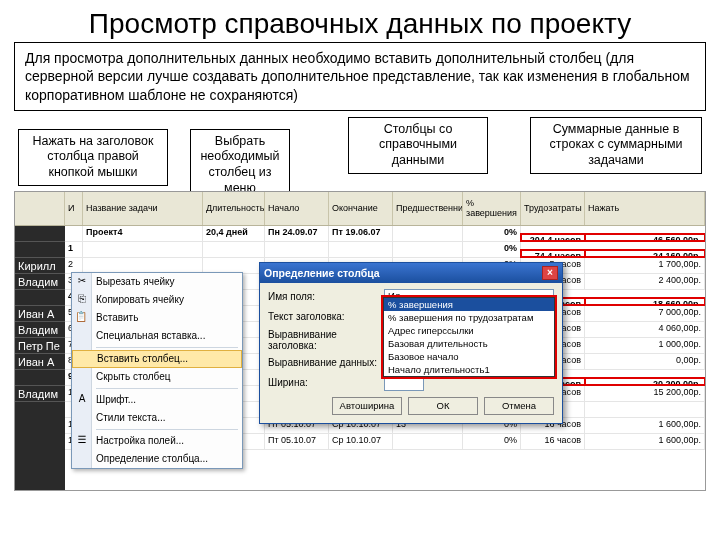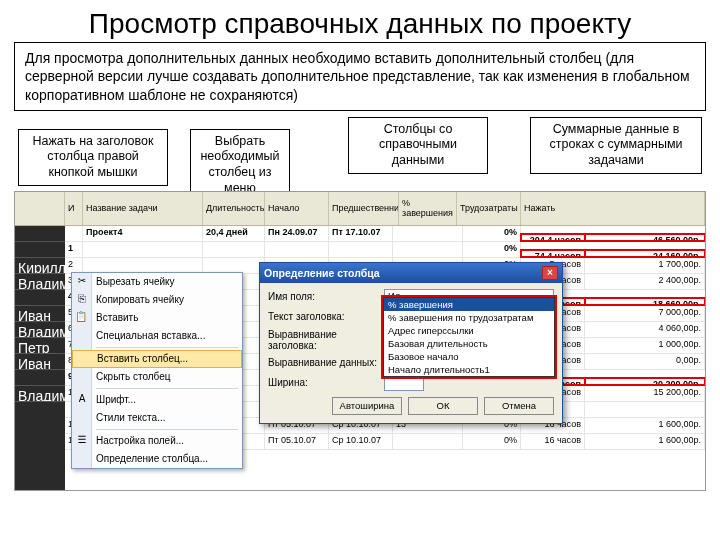--- a/index.html
+++ b/index.html
@@ -8,21 +8,21 @@
   .info-box { margin: 2px 14px 6px; border: 1.5px solid #000; padding: 6px 10px; font-size: 14px; line-height: 1.3; background: #fff; }
   .callouts { position: relative; height: 74px; }
   .callout { position: absolute; border: 1.5px solid #000; background: #fff; padding: 4px 8px; font-size: 12.5px; text-align: center; line-height: 1.25; }
   .callout.c1 { left: 18px; top: 12px; width: 150px; }
   .callout.c2 { left: 190px; top: 12px; width: 100px; }
   .callout.c3 { left: 348px; top: 0; width: 140px; }
   .callout.c4 { left: 530px; top: 0; width: 172px; }
   .app-area { position: relative; margin: 0 14px; border: 1px solid #999; background: #efeee0; height: 300px; overflow: hidden; }
   .col-headers { display: flex; height: 34px; background: #e9e7d6; border-bottom: 1px solid #b8b49a; font-size: 9px; }
   .ch { border-right: 1px solid #c8c4aa; padding: 2px 3px; display: flex; align-items: center; overflow: hidden; }
-  .left-pane { position: absolute; left: 0; top: 34px; width: 50px; bottom: 0; background: #2a2a2a; color: #fff; font-size: 14px; }
+  .left-pane { position: absolute; left: 0; top: 34px; width: 50px; bottom: 0; background: #2a2a2a; color: #fff; font-size: 11px; }
   .left-pane .lrow { height: 16px; border-bottom: 1px solid #555; padding: 2px 3px; overflow: hidden; }
   .grid { position: absolute; left: 50px; right: 0; top: 34px; bottom: 0; background: #fff; font-size: 9px; }
   .row { display: flex; height: 16px; border-bottom: 1px solid #e5e5e5; }
   .cell { border-right: 1px solid #e5e5e5; padding: 1px 3px; overflow: hidden; white-space: nowrap; }
   .bold { font-weight: bold; }
   .redbox { outline: 2px solid #e00000; outline-offset: -1px; margin-top: 8px; }
   .ctx-menu { position: absolute; left: 56px; top: 80px; width: 172px; background: #fdfdfd; border: 1px solid #7a98b8; box-shadow: 2px 2px 4px rgba(0,0,0,0.3); font-size: 10px; }
   .ctx-menu .mrow { display: flex; align-items: center; height: 18px; padding-left: 24px; position: relative; }
   .ctx-menu .mrow.hl { background: #ffe9a8; border: 1px solid #e0b040; }
   .ctx-menu .icon-strip { position: absolute; left: 0; top: 0; bottom: 0; width: 20px; background: #e9eef6; border-right: 1px solid #cdd6e0; }
@@ -54,20 +54,21 @@
   <div class="callout c3">Столбцы со справочными данными</div>
 </div>
 
 <div class="app-area">
   <div class="col-headers">
     <div class="ch" style="width:50px"></div>
     <div class="ch" style="width:18px">И</div>
     <div class="ch" style="width:120px">Название задачи</div>
     <div class="ch" style="width:62px">Длительность</div>
     <div class="ch" style="width:64px">Начало</div>
+    <div class="ch" style="width:64px">Окончание</div>
     <div class="ch" style="width:70px">Предшественники</div>
     <div class="ch" style="width:58px">% завершения</div>
     <div class="ch" style="width:64px">Трудозатраты</div>
     <div class="ch" style="flex:1">Нажать</div>
   </div>
 
   <div class="left-pane">
     <div class="lrow"></div>
     <div class="lrow"></div>
     <div class="lrow">Кирилл</div>
@@ -80,21 +81,21 @@
     <div class="lrow"></div>
     <div class="lrow">Владим</div>
   </div>
 
   <div class="grid" id="grid">
       <div class="row bold">
         <div class="cell" style="width: 18px;"></div>
         <div class="cell" style="width: 120px;">Проект4</div>
         <div class="cell" style="width: 62px;">20,4 дней</div>
         <div class="cell" style="width: 64px;">Пн 24.09.07</div>
-        <div class="cell" style="width: 64px;">Пт 17.10.07</div>
+        <div class="cell" style="width: 64px;">Пт 19.06.07</div>
         <div class="cell" style="width: 70px;"></div>
         <div class="cell" style="width: 58px; text-align: right;">0%</div>
         <div class="cell redbox" style="width: 64px; text-align: right;">204,4 часов</div>
         <div class="cell redbox" style="flex: 1 1 0%; text-align: right;">46 560,00р.</div>
       </div>
       <div class="row bold">
         <div class="cell" style="width: 18px;">1</div>
         <div class="cell" style="width: 120px;"></div>
         <div class="cell" style="width: 62px;"></div>
         <div class="cell" style="width: 64px;"></div>

